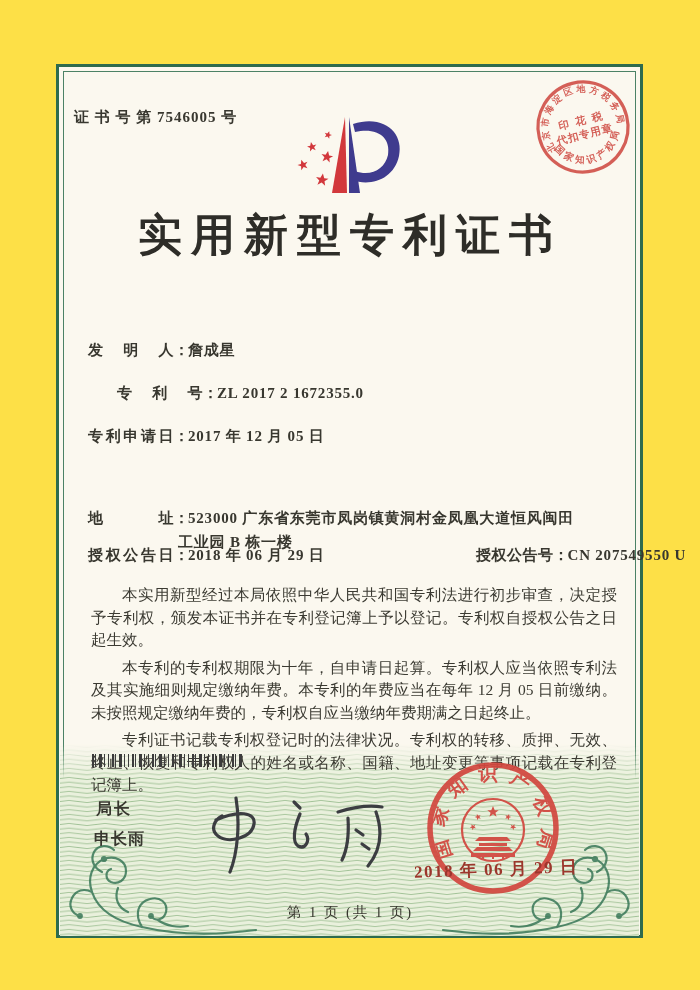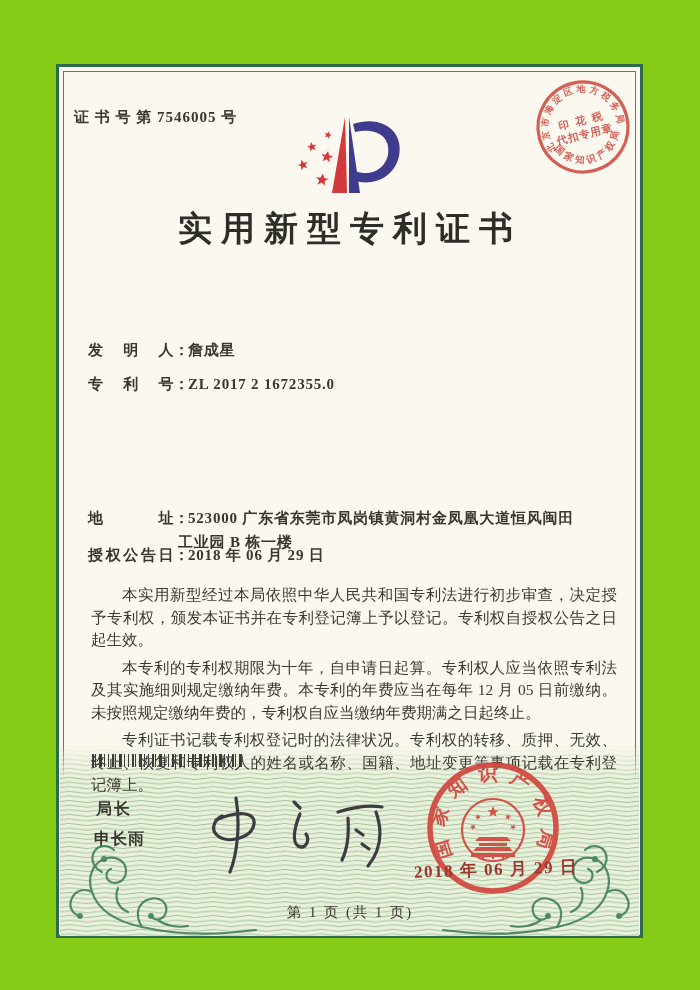--- a/index.html
+++ b/index.html
@@ -1,23 +1,23 @@
 <!DOCTYPE html>
 <html><head>
 <meta charset="utf-8">
 <style>
   html,body{margin:0;padding:0;background:#e8e4d6;}
-  .page{position:relative;width:700px;height:990px;background:#84cc16;overflow:hidden;
+  .page{position:relative;width:700px;height:990px;background:#fde047;overflow:hidden;
         font-family:"Liberation Serif","DejaVu Serif",serif;color:#38372f;}
   .frame{position:absolute;left:56px;top:64px;width:581px;height:868px;
          border:3px solid #2e6b4e;background:#fbf8ef;box-sizing:content-box;}
   .frame-inner{position:absolute;inset:4px;border:1px solid #4c8266;}
   .abs{position:absolute;white-space:nowrap;}
   .cert-no{left:74px;top:108px;font-size:15px;letter-spacing:1px;font-weight:600;}
-  .title{left:0;right:0;top:206px;text-align:center;font-size:34px;font-weight:700;
+  .title{left:0;right:0;top:206px;text-align:center;font-size:44px;font-weight:700;
          letter-spacing:9px;color:#2e2d28;}
   .row{left:88px;font-size:15px;font-weight:600;letter-spacing:.5px;}
   .lbl{display:inline-block;width:86px;text-align:justify;text-align-last:justify;vertical-align:top;}
   .colon{display:inline-block;width:14px;}
   .val{letter-spacing:.8px;}
   .addr2{left:178px;top:533px;font-size:15px;font-weight:600;letter-spacing:.8px;}
   .grant2{position:absolute;left:388px;top:0;}
   .body-text{position:absolute;left:86px;top:579px;width:536px;font-size:15.5px;
              line-height:22.5px;text-align:justify;color:#3b3a32;}
   .body-text p{margin:5px;text-indent:2em;}
@@ -106,29 +106,35 @@
       <use href="#st" transform="translate(18,55) scale(0.55) rotate(-18)"></use>
       <use href="#st" transform="translate(37,70) scale(0.66) rotate(8)"></use>
     </g>
   </svg>
 
   <div class="abs title">实用新型专利证书</div>
 
   <div class="abs row" style="top:341px;">
     <span class="lbl">发明人</span><span class="colon">：</span><span class="val">詹成星</span>
   </div>
-  <div class="abs row" style="top:375px;">
+  <div class="abs row" style="top:384px;margin-left:29px;">
     <span class="lbl">专利号</span><span class="colon">：</span><span class="val">ZL 2017 2 1672355.0</span>
+  </div>
+  <div class="abs row" style="top:427px;">
+    <span class="lbl">专利申请日</span><span class="colon">：</span><span class="val">2017 年 12 月 05 日</span>
   </div>
   <div class="abs row" style="top:509px;">
     <span class="lbl">地址</span><span class="colon">：</span><span class="val">523000 广东省东莞市凤岗镇黄洞村金凤凰大道恒风闽田</span>
   </div>
   <div class="abs addr2">工业园 B 栋一楼</div>
   <div class="abs row" style="top:546px;">
     <span class="lbl">授权公告日</span><span class="colon">：</span><span class="val">2018 年 06 月 29 日</span>
+    <span class="grant2">
+      <span>授权公告号</span><span class="colon">：</span><span class="val">CN 207549550 U</span>
+    </span>
   </div>
 
   <div class="body-text">
     <p>本实用新型经过本局依照中华人民共和国专利法进行初步审查，决定授予专利权，颁发本证书并在专利登记簿上予以登记。专利权自授权公告之日起生效。</p>
     <p>本专利的专利权期限为十年，自申请日起算。专利权人应当依照专利法及其实施细则规定缴纳年费。本专利的年费应当在每年 12 月 05 日前缴纳。未按照规定缴纳年费的，专利权自应当缴纳年费期满之日起终止。</p>
     <p>专利证书记载专利权登记时的法律状况。专利权的转移、质押、无效、终止、恢复和专利权人的姓名或名称、国籍、地址变更等事项记载在专利登记簿上。</p>
   </div>
 
   <div class="barcode"></div>
 

